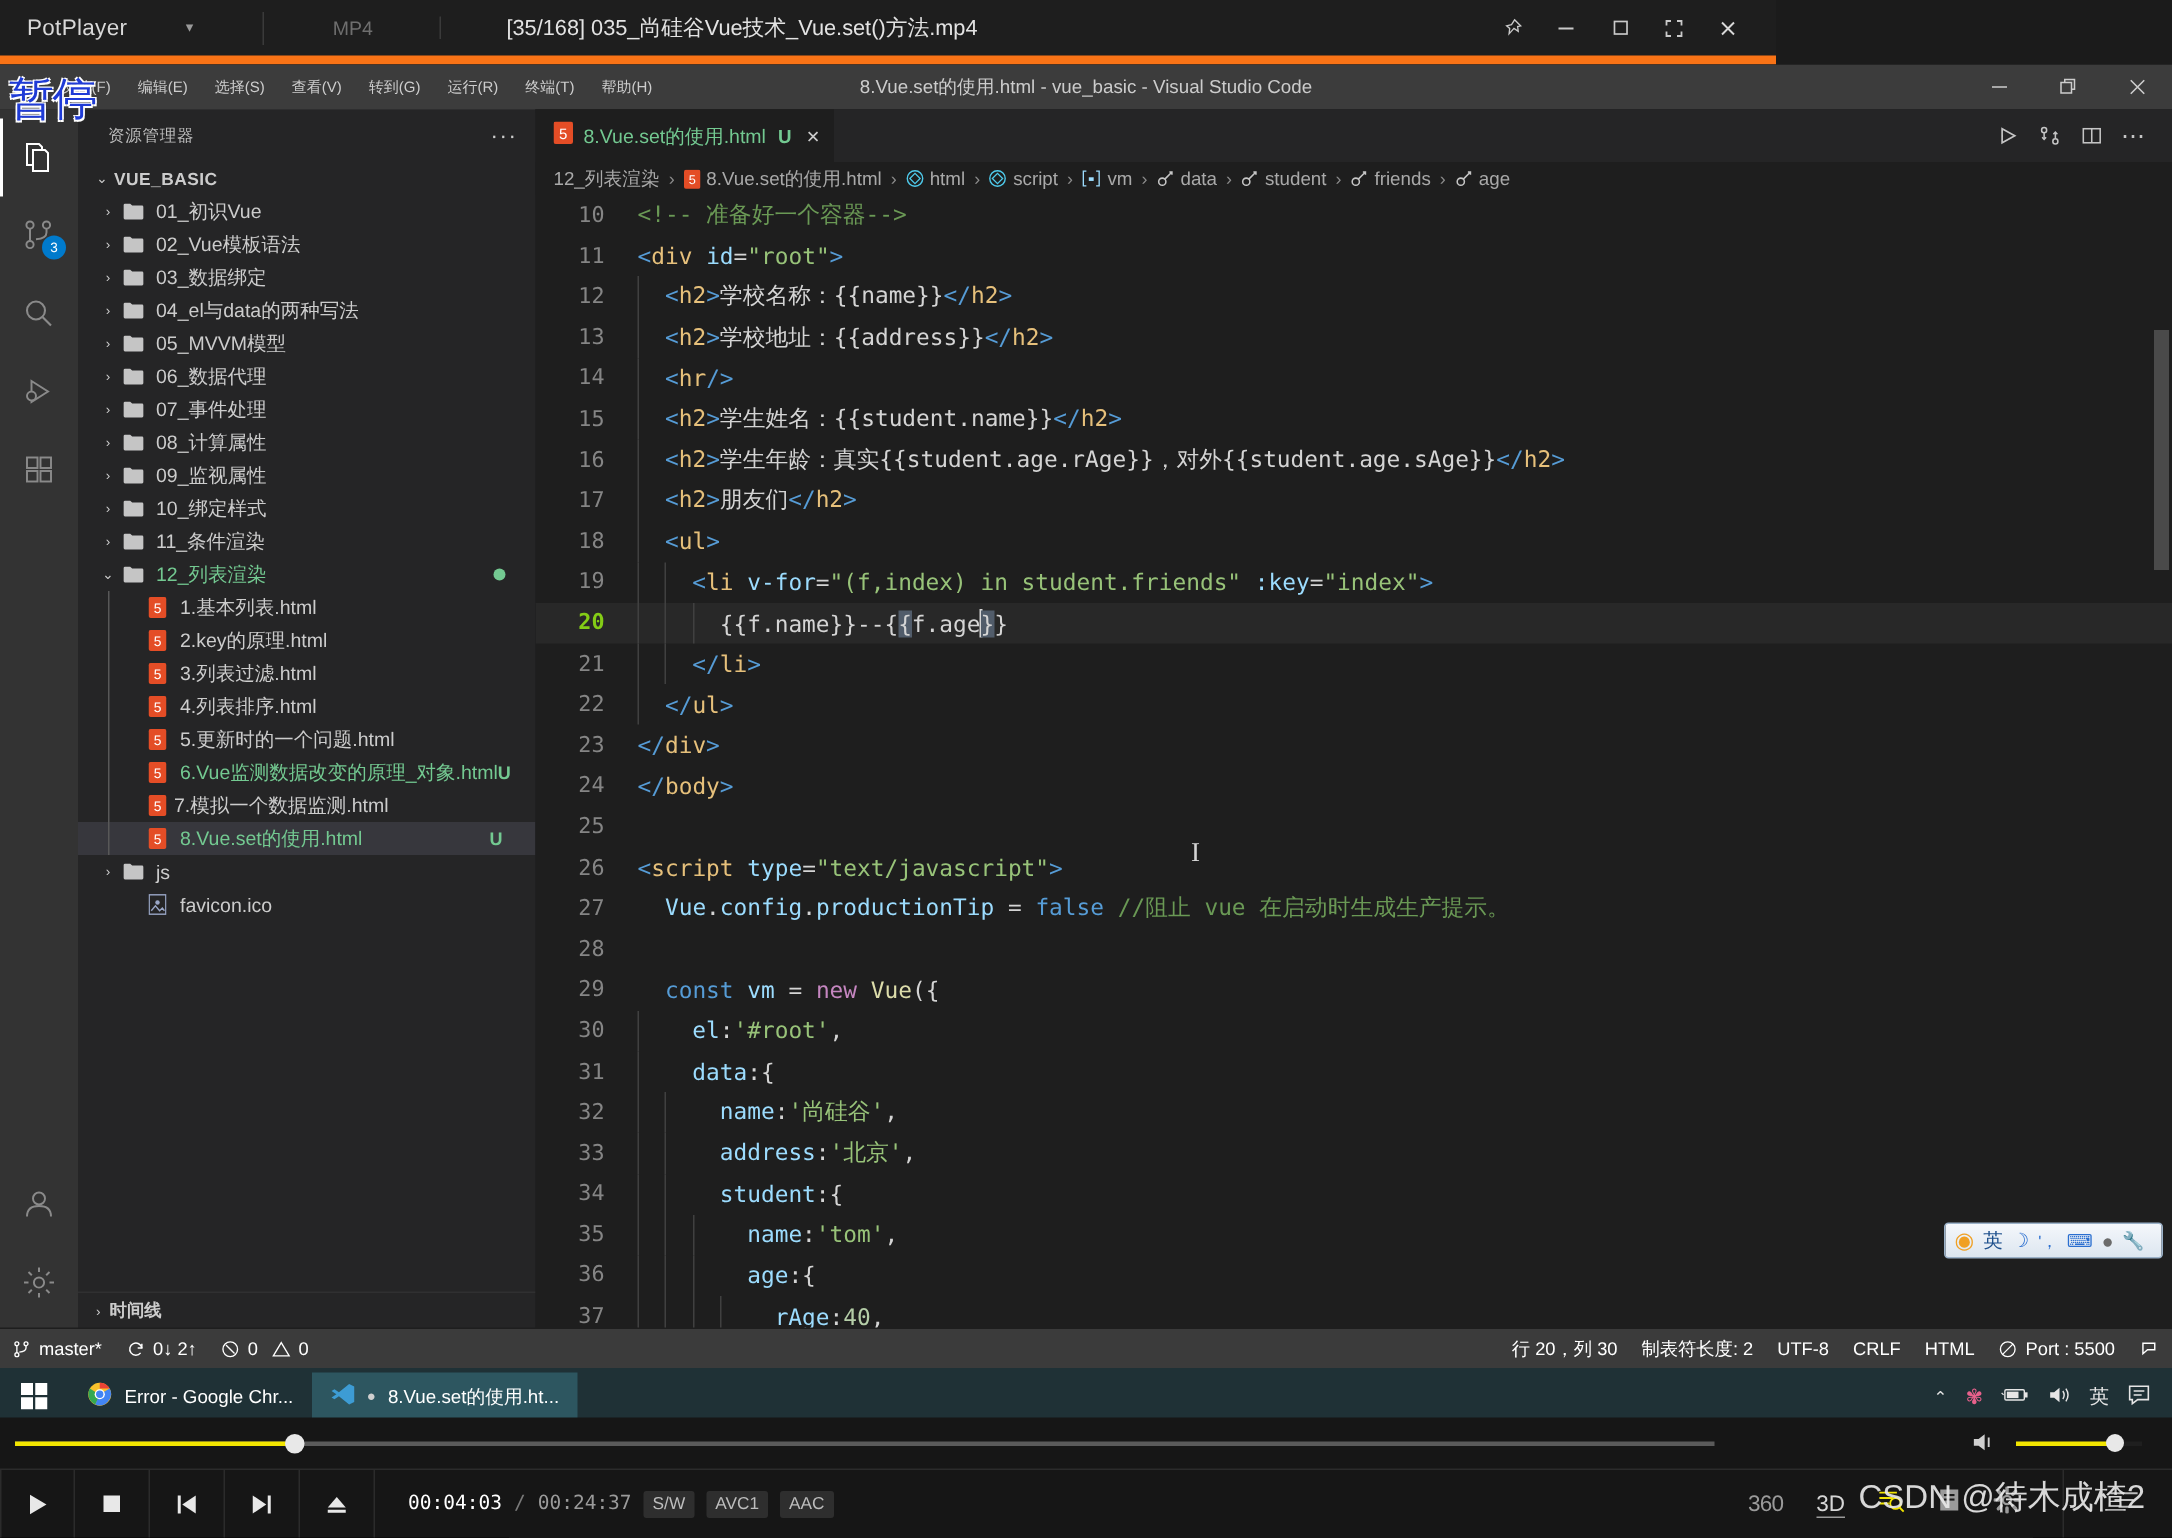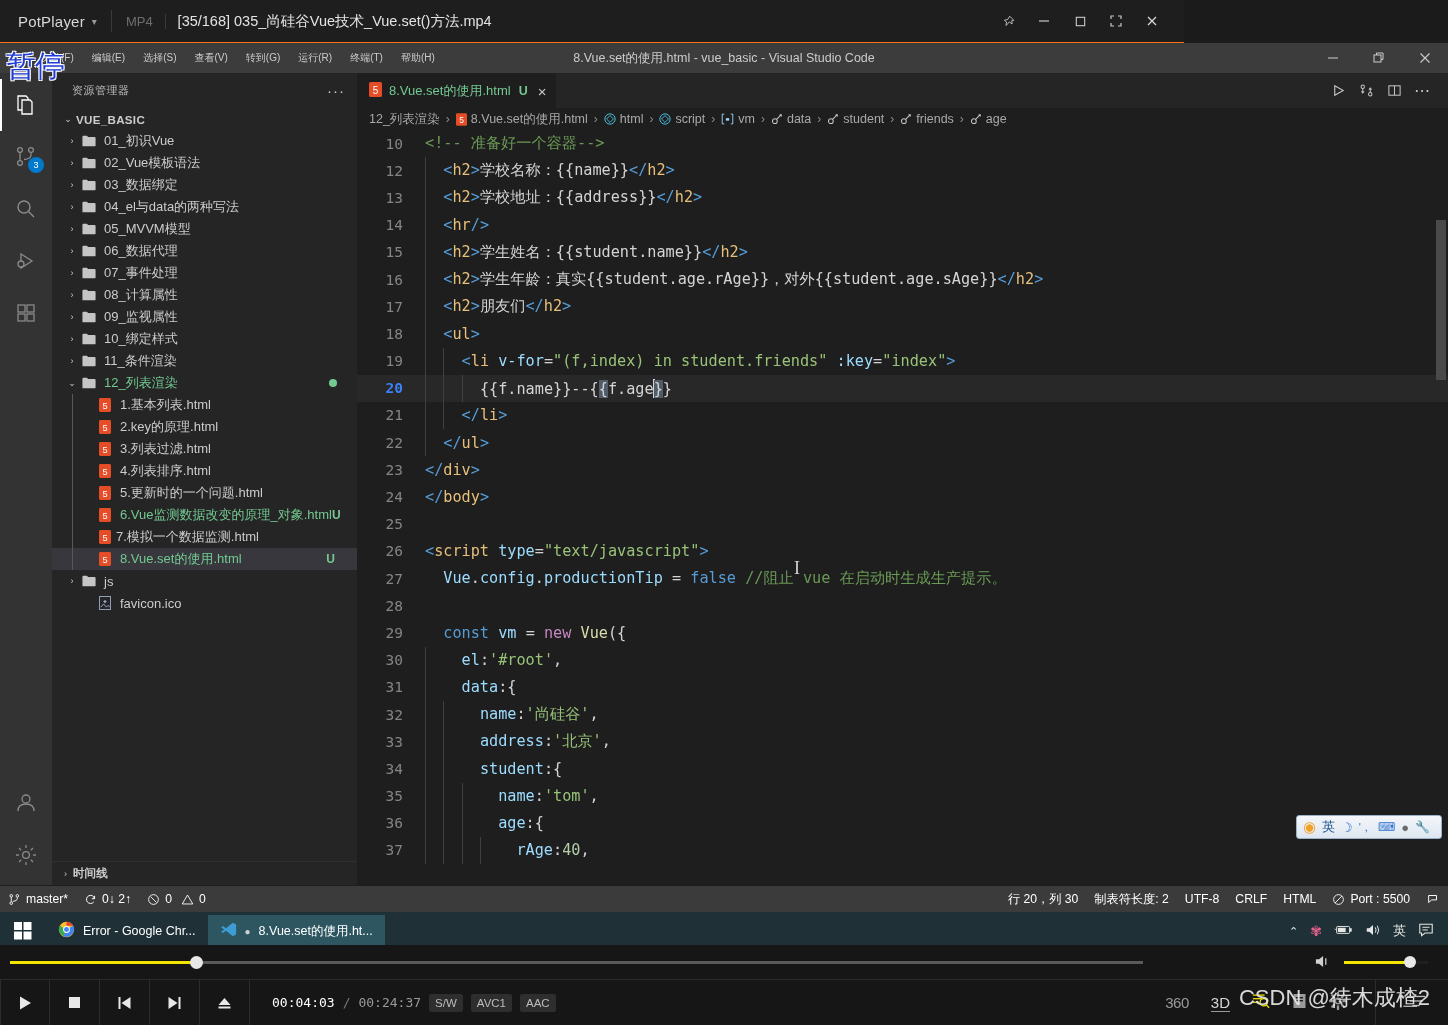--- a/index.html
+++ b/index.html
@@ -9,21 +9,22 @@
     font-family: "Liberation Sans", "DejaVu Sans", sans-serif;
     overflow: hidden;
     -webkit-font-smoothing: antialiased;
   }
   #app { position: relative; width: 1448px; height: 1025px; background: #1b1b1b; }
 
   
   .pp-titlebar {
     position: absolute; left:0; top:0; width:1184px; height:43px;
     background:#1e1e1e; display:flex; align-items:center;
-    border-bottom:1px solid #f97316;
+    border-bottom:6px solid #f97316;
+    gap:32px;
   }
   .pp-brand { color:#d8d8d8; font-size:15px; margin-left:18px; letter-spacing:.2px; }
   .pp-caret { color:#9a9a9a; font-size:10px; margin-left:7px; }
   .pp-sep { width:1px; height:22px; background:#3a3a3a; margin:0 14px; }
   .pp-fmt { color:#6e6e6e; font-size:13px; }
   .pp-sep2 { width:1px; height:15px; background:#3a3a3a; margin:0 12px; }
   .pp-filetitle { color:#e3e3e3; font-size:14.5px; }
   .pp-winbtns { margin-left:auto; display:flex; align-items:center; padding-right:14px; }
   .pp-wb { width:36px; height:30px; display:flex; align-items:center; justify-content:center;
            color:#c9c9c9; font-size:15px; }
@@ -107,21 +108,21 @@
   .breadcrumb { height:22px; display:flex; align-items:center; padding-left:12px; gap:0px;
                 background:#1e1e1e; }
   .bc { color:#a9a9a9; font-size:12.5px; display:flex; align-items:center; }
   .bc .bico { margin-right:4px; display:flex; align-items:center; }
 
   .code { flex:1; position:relative; overflow:hidden; font-family:"DejaVu Sans Mono","Liberation Mono",monospace; }
   .cl { height:27.2px; display:flex; align-items:center; position:relative; }
   .cl.cur { background:#282828; }
   .cl.cur::before { content:""; position:absolute; left:0; right:0; top:0; height:1px; background:#282828; }
   .ln { width:68px; text-align:right; padding-right:22px; color:#858585; font-size:14.5px; flex:none; }
-  .cl.cur .ln { color:#3b82f6; font-weight:bold; }
+  .cl.cur .ln { color:#84cc16; font-weight:bold; }
   .ctext { font-size:15.2px; white-space:pre; letter-spacing:0px; }
   .ind { position:absolute; top:0; bottom:0; width:1px; background:#404040; }
 
   .t-tag { color:#569cd6; }
   .t-tagname { color:#e6c07b; }
   .t-attr { color:#9cdcfe; }
   .t-strg { color:#98c379; }
   .t-txt { color:#d4d4d4; }
   .t-cmt { color:#6a9955; }
   .t-kw { color:#c586c0; }
@@ -715,20 +716,24 @@
               <span>age</span>
             </span>
           </div>
 
         <div class="code" id="code">
             <div class="cl">
               <div class="ln">10</div>
               <div class="ctext"><span class="t-cmt">&lt;!-- 准备好一个容器--&gt;</span></div>
             </div>
             <div class="cl">
+              <div class="ln">11</div>
+              <div class="ctext"><span class="t-tag">&lt;</span><span class="t-tagname">div</span> <span class="t-attr">id</span><span class="t-punc">=</span><span class="t-strg">"root"</span><span class="t-tag">&gt;</span></div>
+            </div>
+            <div class="cl">
               <div class="ind" style="left:68px"></div>
               <div class="ln">12</div>
               <div class="ctext">  <span class="t-tag">&lt;</span><span class="t-tagname">h2</span><span class="t-tag">&gt;</span><span class="t-txt">学校名称：{{name}}</span><span class="t-tag">&lt;/</span><span class="t-tagname">h2</span><span class="t-tag">&gt;</span></div>
             </div>
             <div class="cl">
               <div class="ind" style="left:68px"></div>
               <div class="ln">13</div>
               <div class="ctext">  <span class="t-tag">&lt;</span><span class="t-tagname">h2</span><span class="t-tag">&gt;</span><span class="t-txt">学校地址：{{address}}</span><span class="t-tag">&lt;/</span><span class="t-tagname">h2</span><span class="t-tag">&gt;</span></div>
             </div>
             <div class="cl">

